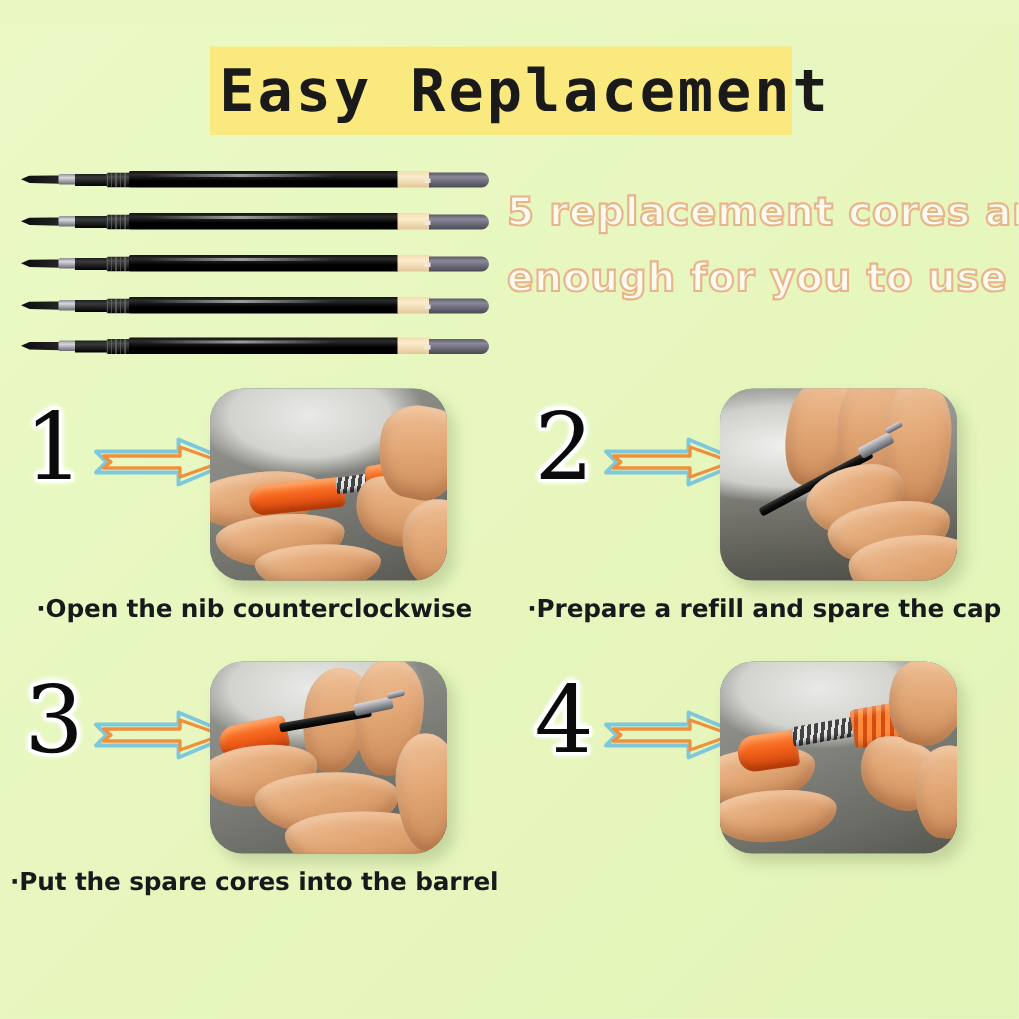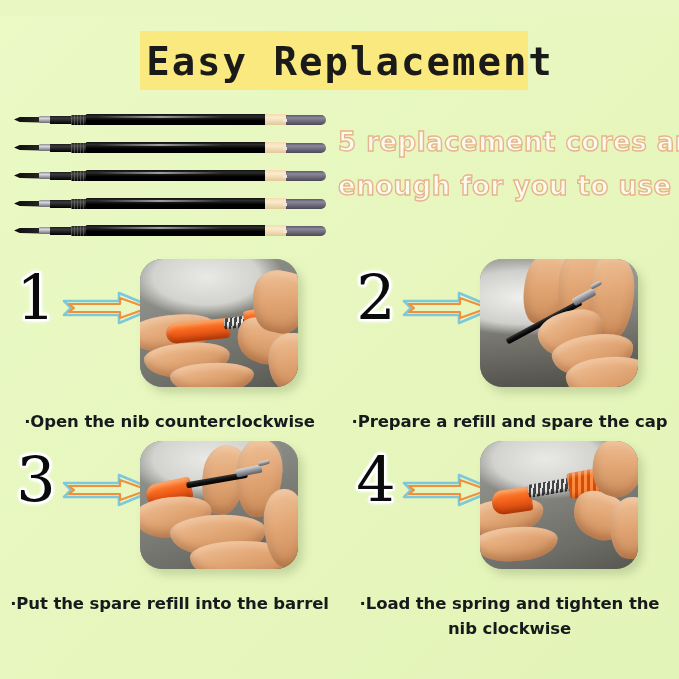--- a/index.html
+++ b/index.html
@@ -218,21 +218,20 @@
     left: 0;
     top: 134px;
     width: 339px;
     text-align: center;
     font-family: "DejaVu Sans", sans-serif;
     font-size: 16.5px;
     font-weight: bold;
     line-height: 25px;
     color: #17191c;
     letter-spacing: -.1px;
-    margin-top: 16px;
   }
   .caption .cap-line { display: block; }
 
   
   .bg-cloth {
     position: absolute; inset: 0;
     background:
       radial-gradient(ellipse 70% 45% at 42% 14%, #e9e9e7 0%, #d2d2ce 48%, rgba(210,210,206,0) 70%),
       linear-gradient(160deg, #9a9a97 0%, #85857f 40%, #6d6d68 75%, #56564f 100%);
   }
@@ -410,21 +409,21 @@
           <div class="metal-tip" style="left:96px; top:26px; width:26px; height:8px; transform:rotate(-12deg);"></div>
           <div class="metal-tip" style="left:118px; top:20px; width:12px; height:4px; transform:rotate(-14deg);"></div>
           <div class="finger" style="left:-6px; top:56px; width:78px; height:40px; transform:rotate(-6deg);"></div>
           <div class="finger" style="left:30px; top:74px; width:96px; height:40px; transform:rotate(-2deg);"></div>
           <div class="finger" style="left:50px; top:100px; width:104px; height:40px; transform:rotate(0deg);"></div>
           <div class="finger" style="left:124px; top:48px; width:42px; height:78px; transform:rotate(-2deg);"></div>
         </div>
       </div>
     </div>
     <div class="caption">
-      <span class="cap-line">·Put the spare refill into the barrel</span>
+      <span class="cap-line">·Put the spare cores into the barrel</span>
     </div>
   </div>
 
   <div class="step" id="step-4">
     <div class="step-row">
       <div class="step-number">4</div>
       <div class="step-arrow">
         <svg viewBox="0 0 96 38" width="96" height="38">
           <polygon points="2,12 57,12 57,4 93,19 57,34 57,26 2,26 9,19" fill="none" stroke="#7ec8dc" stroke-width="2.6" stroke-linejoin="round"></polygon>
           <polygon points="7,15 58,15 58,9 86,19 58,29 58,23 7,23 12,19" fill="none" stroke="#f0903c" stroke-width="2.2" stroke-linejoin="round"></polygon>
@@ -437,19 +436,15 @@
           <div class="finger" style="left:-6px; top:86px; width:84px; height:34px; transform:rotate(-4deg);"></div>
           <div class="orange-part" style="left:12px; top:48px; width:40px; height:24px; transform:rotate(-8deg); border-radius:11px 3px 3px 11px;"></div>
           <div class="spring" style="left:48px; top:40px; width:46px; height:13px; transform:rotate(-10deg);"></div>
           <div class="orange-part" style="left:88px; top:28px; width:52px; height:26px; transform:rotate(-10deg); border-radius:3px 12px 12px 3px; background:repeating-linear-gradient(100deg,#ff8a3c 0 3px,#d44d10 3px 6px);"></div>
           <div class="finger" style="left:92px; top:52px; width:58px; height:46px; transform:rotate(26deg);"></div>
           <div class="finger" style="left:112px; top:-2px; width:52px; height:58px; transform:rotate(16deg);"></div>
           <div class="finger" style="left:130px; top:56px; width:44px; height:62px; transform:rotate(6deg);"></div>
         </div>
       </div>
     </div>
-    <div class="caption">
-      <span class="cap-line">·Load the spring and tighten the</span>
-      <span class="cap-line">nib clockwise</span>
-    </div>
   </div>
 
 </div>
 
 </body></html>

